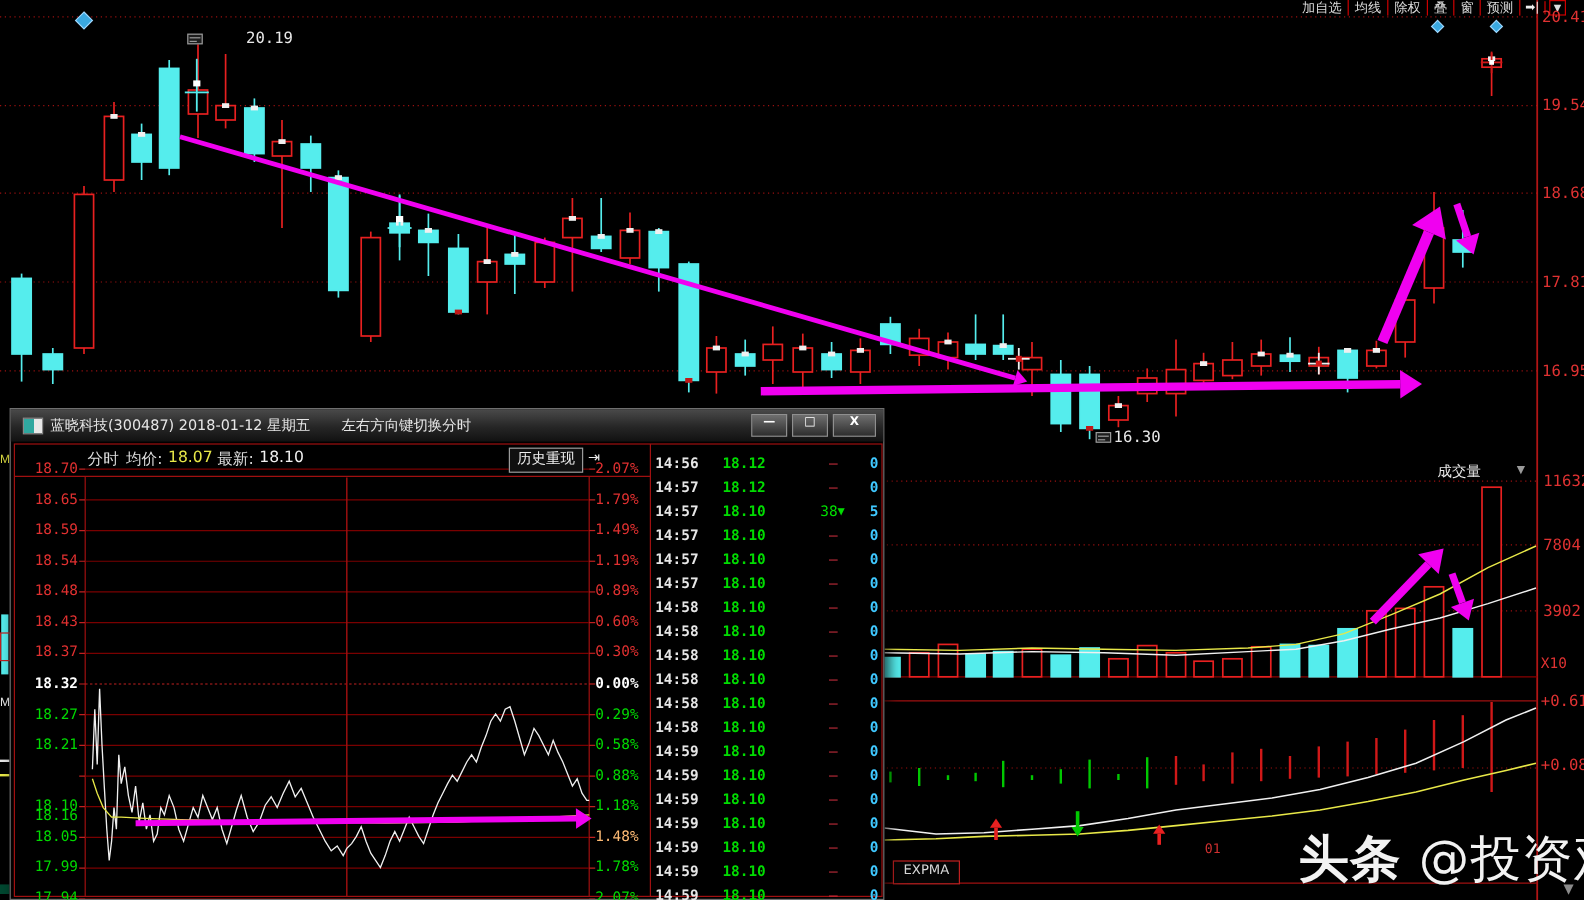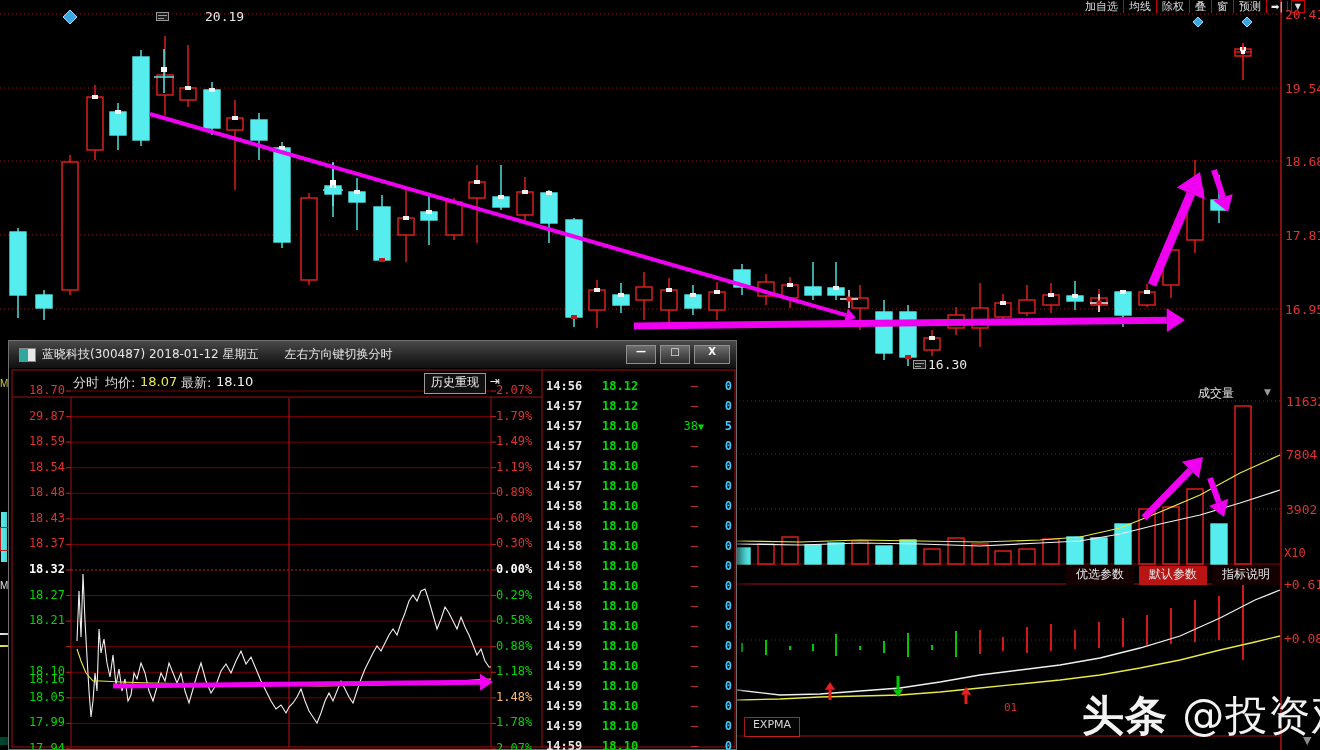--- a/index.html
+++ b/index.html
@@ -309,43 +309,38 @@
     </div>
 
   <div id="main-axis">
       <div class="axis-label" style="left:1285px;top:7px;">20.41</div>
       <div class="axis-label" style="left:1285px;top:81px;">19.54</div>
       <div class="axis-label" style="left:1285px;top:154px;">18.68</div>
       <div class="axis-label" style="left:1285px;top:228px;">17.81</div>
       <div class="axis-label" style="left:1285px;top:302px;">16.95</div>
     </div>
 
-  <div class="tag" style="left:156px;top:9px;gap:36px;">
+  <div class="tag" style="left:156px;top:25px;gap:36px;">
     <span class="tico"></span>
     <span>20.19</span>
   </div>
   <div class="tag" style="left:913px;top:357px;">
     <span class="tico"></span>
     <span>16.30</span>
   </div>
 
   <div class="vol-title">成交量</div>
   <div class="vol-caret">▼</div>
   <div id="vol-axis">
       <div class="axis-label" style="left:1286px;top:394px;">11632</div>
       <div class="axis-label" style="left:1286px;top:447px;">7804</div>
       <div class="axis-label" style="left:1286px;top:502px;">3902</div>
     </div>
   <div class="unit-x10">X10</div>
 
-  <div class="param-row" id="param-row">
-      <div class="param-btn" style="">优选参数</div>
-      <div class="param-btn active" style="">默认参数</div>
-      <div class="param-btn" style="">指标说明</div>
-    </div>
 
   <div id="ind-axis">
       <div class="axis-label" style="left:1284px;top:577px;">+0.619</div>
       <div class="axis-label" style="left:1284px;top:631px;">+0.084</div>
     </div>
   <div class="expma-tab">EXPMA</div>
   <div class="x-label">01</div>
 
   <div class="watermark"><span class="wm-b">头条</span><span> @投资观</span></div>
   <div class="scroll-caret">▼</div>
@@ -429,21 +424,21 @@
         </svg>
       <div class="pop-head" style="left:64px;">分时</div>
       <div class="pop-head" style="left:96px;">均价:</div>
       <div class="pop-head" style="left:131px;color:#e8e848;">18.07</div>
       <div class="pop-head" style="left:172px;">最新:</div>
       <div class="pop-head" style="left:207px;color:#f0f0f0;">18.10</div>
       <div class="replay-btn">历史重现</div>
       <div class="replay-ico">⇥</div>
       <div id="pop-price-axis">
           <div class="pprice" style="left:6px;top:15px;color:#e03030;">18.70</div>
-          <div class="pprice" style="left:6px;top:40.56999999999999px;color:#e03030;">29.87</div>
+          <div class="pprice" style="left:6px;top:40.56999999999999px;color:#e03030;">18.65</div>
           <div class="pprice" style="left:6px;top:66.13999999999999px;color:#e03030;">18.59</div>
           <div class="pprice" style="left:6px;top:91.71000000000004px;color:#e03030;">18.54</div>
           <div class="pprice" style="left:6px;top:117.27999999999997px;color:#e03030;">18.48</div>
           <div class="pprice" style="left:6px;top:142.85000000000002px;color:#e03030;">18.43</div>
           <div class="pprice" style="left:6px;top:168.42000000000007px;color:#e03030;">18.37</div>
           <div class="pprice" style="left:6px;top:193.99px;color:#ffffff;font-weight:bold;">18.32</div>
           <div class="pprice" style="left:6px;top:219.55999999999995px;color:#00d800;">18.27</div>
           <div class="pprice" style="left:6px;top:245.13px;color:#00d800;">18.21</div>
           <div class="pprice" style="left:6px;top:270.70000000000005px;color:#00d800;margin-top:33px;">18.16</div>
           <div class="pprice" style="left:6px;top:296.27px;color:#00d800;">18.10</div>

